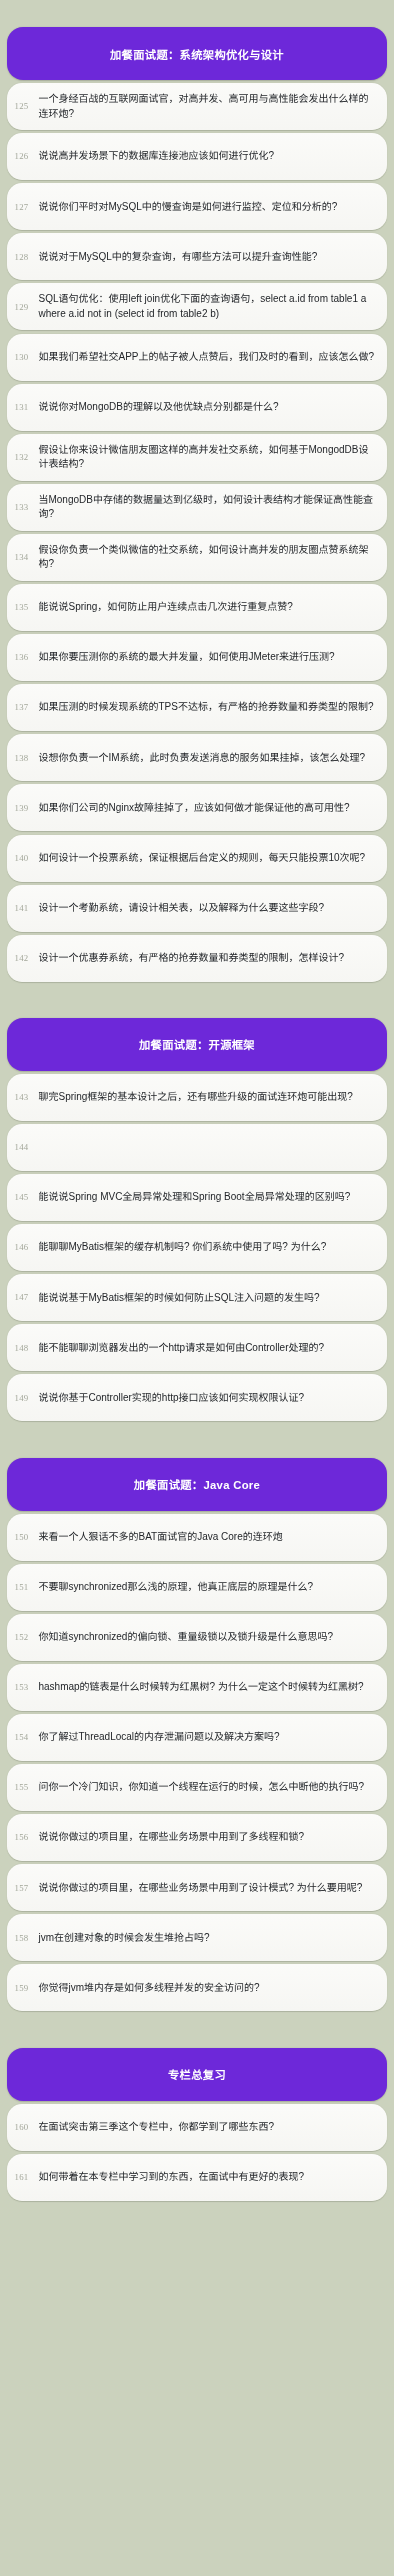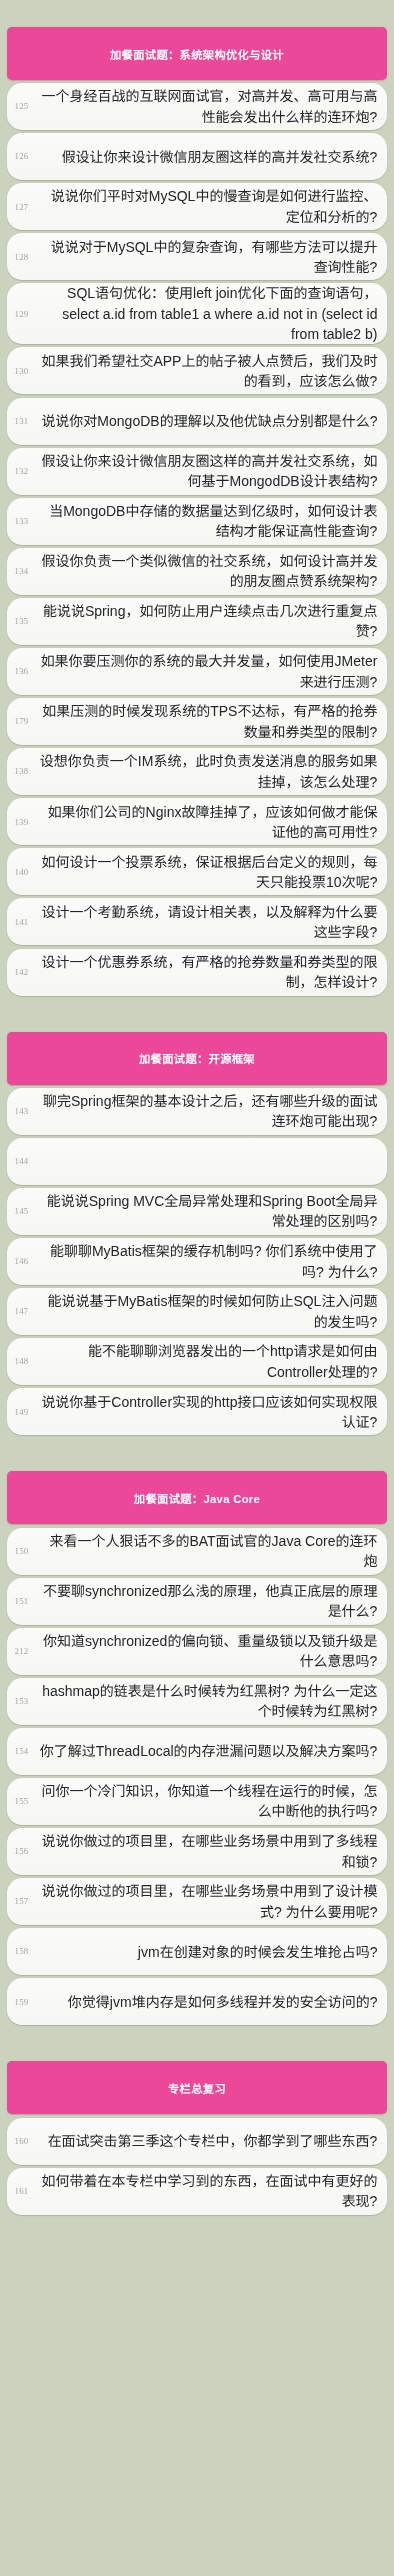--- a/index.html
+++ b/index.html
@@ -18,22 +18,22 @@
     width: 394px;
     min-height: 3085px;
     background: #cbd2bd;
     box-sizing: border-box;
     padding: 0 5.2px;
     position: relative;
   }
   
   .section-header {
     margin: 0 2.1px;
-    background: #ec4899;
-    border-radius: 5px;
+    background: #6d28d9;
+    border-radius: 16px;
     color: #ffffff;
     text-align: center;
     font-size: 11.3px;
     font-weight: bold;
     letter-spacing: 0.3px;
     height: 53px;
     display: flex;
     align-items: center;
     justify-content: center;
     box-shadow: 0 0.5px 1.5px rgba(0,0,0,0.18);
@@ -61,25 +61,24 @@
     font-size: 8.8px;
     font-weight: normal;
     text-align: left;
     line-height: 1.2;
     letter-spacing: 0.3px;
     font-family: "Liberation Serif", "DejaVu Serif", serif;
   }
   .q-text {
     flex: 1 1 auto;
     color: #23262a;
-    font-size: 14px;
+    font-size: 10px;
     line-height: 1.45;
     word-break: break-word;
     font-family: "Liberation Sans", "DejaVu Sans", sans-serif;
-    text-align: right;
   }
   .tail-space { height: 103px; }
 </style>
 </head>
 <body>
 
 <div class="page">
   <div id="sections-root">
   <div class="section">
     <div class="section-spacer-top first"></div>
@@ -88,21 +87,21 @@
     </div>
     <div class="section-spacer-after-header"></div>
     <div class="section-body">
   <div class="q-card">
     <div class="q-num">125</div>
     <div class="q-text">一个身经百战的互联网面试官，对高并发、高可用与高性能会发出什么样的连环炮?</div>
   </div>
 
   <div class="q-card">
     <div class="q-num">126</div>
-    <div class="q-text">假设让你来设计微信朋友圈这样的高并发社交系统?</div>
+    <div class="q-text">说说高并发场景下的数据库连接池应该如何进行优化?</div>
   </div>
 
   <div class="q-card">
     <div class="q-num">127</div>
     <div class="q-text">说说你们平时对MySQL中的慢查询是如何进行监控、定位和分析的?</div>
   </div>
 
   <div class="q-card">
     <div class="q-num">128</div>
     <div class="q-text">说说对于MySQL中的复杂查询，有哪些方法可以提升查询性能?</div>
@@ -142,21 +141,21 @@
     <div class="q-num">135</div>
     <div class="q-text">能说说Spring，如何防止用户连续点击几次进行重复点赞?</div>
   </div>
 
   <div class="q-card">
     <div class="q-num">136</div>
     <div class="q-text">如果你要压测你的系统的最大并发量，如何使用JMeter来进行压测?</div>
   </div>
 
   <div class="q-card">
-    <div class="q-num">179</div>
+    <div class="q-num">137</div>
     <div class="q-text">如果压测的时候发现系统的TPS不达标，有严格的抢券数量和券类型的限制?</div>
   </div>
 
   <div class="q-card">
     <div class="q-num">138</div>
     <div class="q-text">设想你负责一个IM系统，此时负责发送消息的服务如果挂掉，该怎么处理?</div>
   </div>
 
   <div class="q-card">
     <div class="q-num">139</div>
@@ -234,21 +233,21 @@
     <div class="q-num">150</div>
     <div class="q-text">来看一个人狠话不多的BAT面试官的Java Core的连环炮</div>
   </div>
 
   <div class="q-card">
     <div class="q-num">151</div>
     <div class="q-text">不要聊synchronized那么浅的原理，他真正底层的原理是什么?</div>
   </div>
 
   <div class="q-card">
-    <div class="q-num">212</div>
+    <div class="q-num">152</div>
     <div class="q-text">你知道synchronized的偏向锁、重量级锁以及锁升级是什么意思吗?</div>
   </div>
 
   <div class="q-card">
     <div class="q-num">153</div>
     <div class="q-text">hashmap的链表是什么时候转为红黑树? 为什么一定这个时候转为红黑树?</div>
   </div>
 
   <div class="q-card">
     <div class="q-num">154</div>

